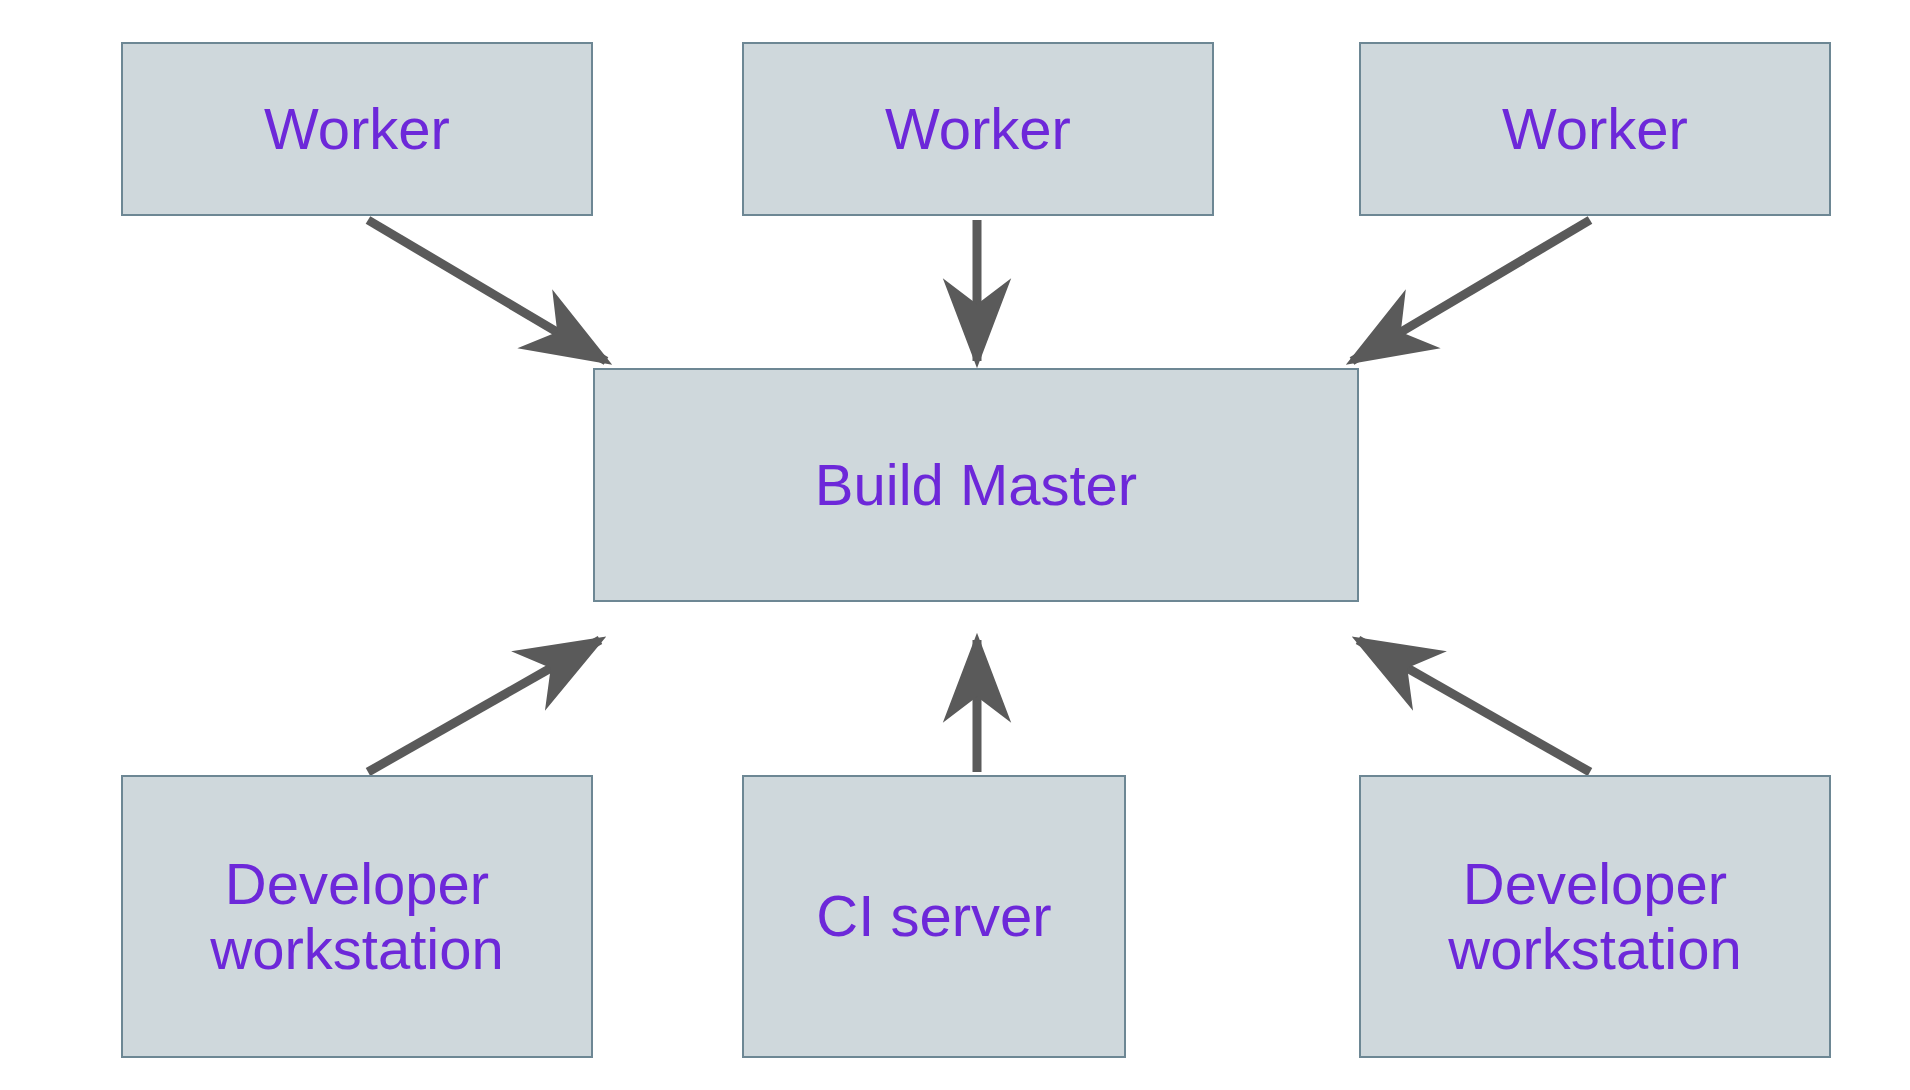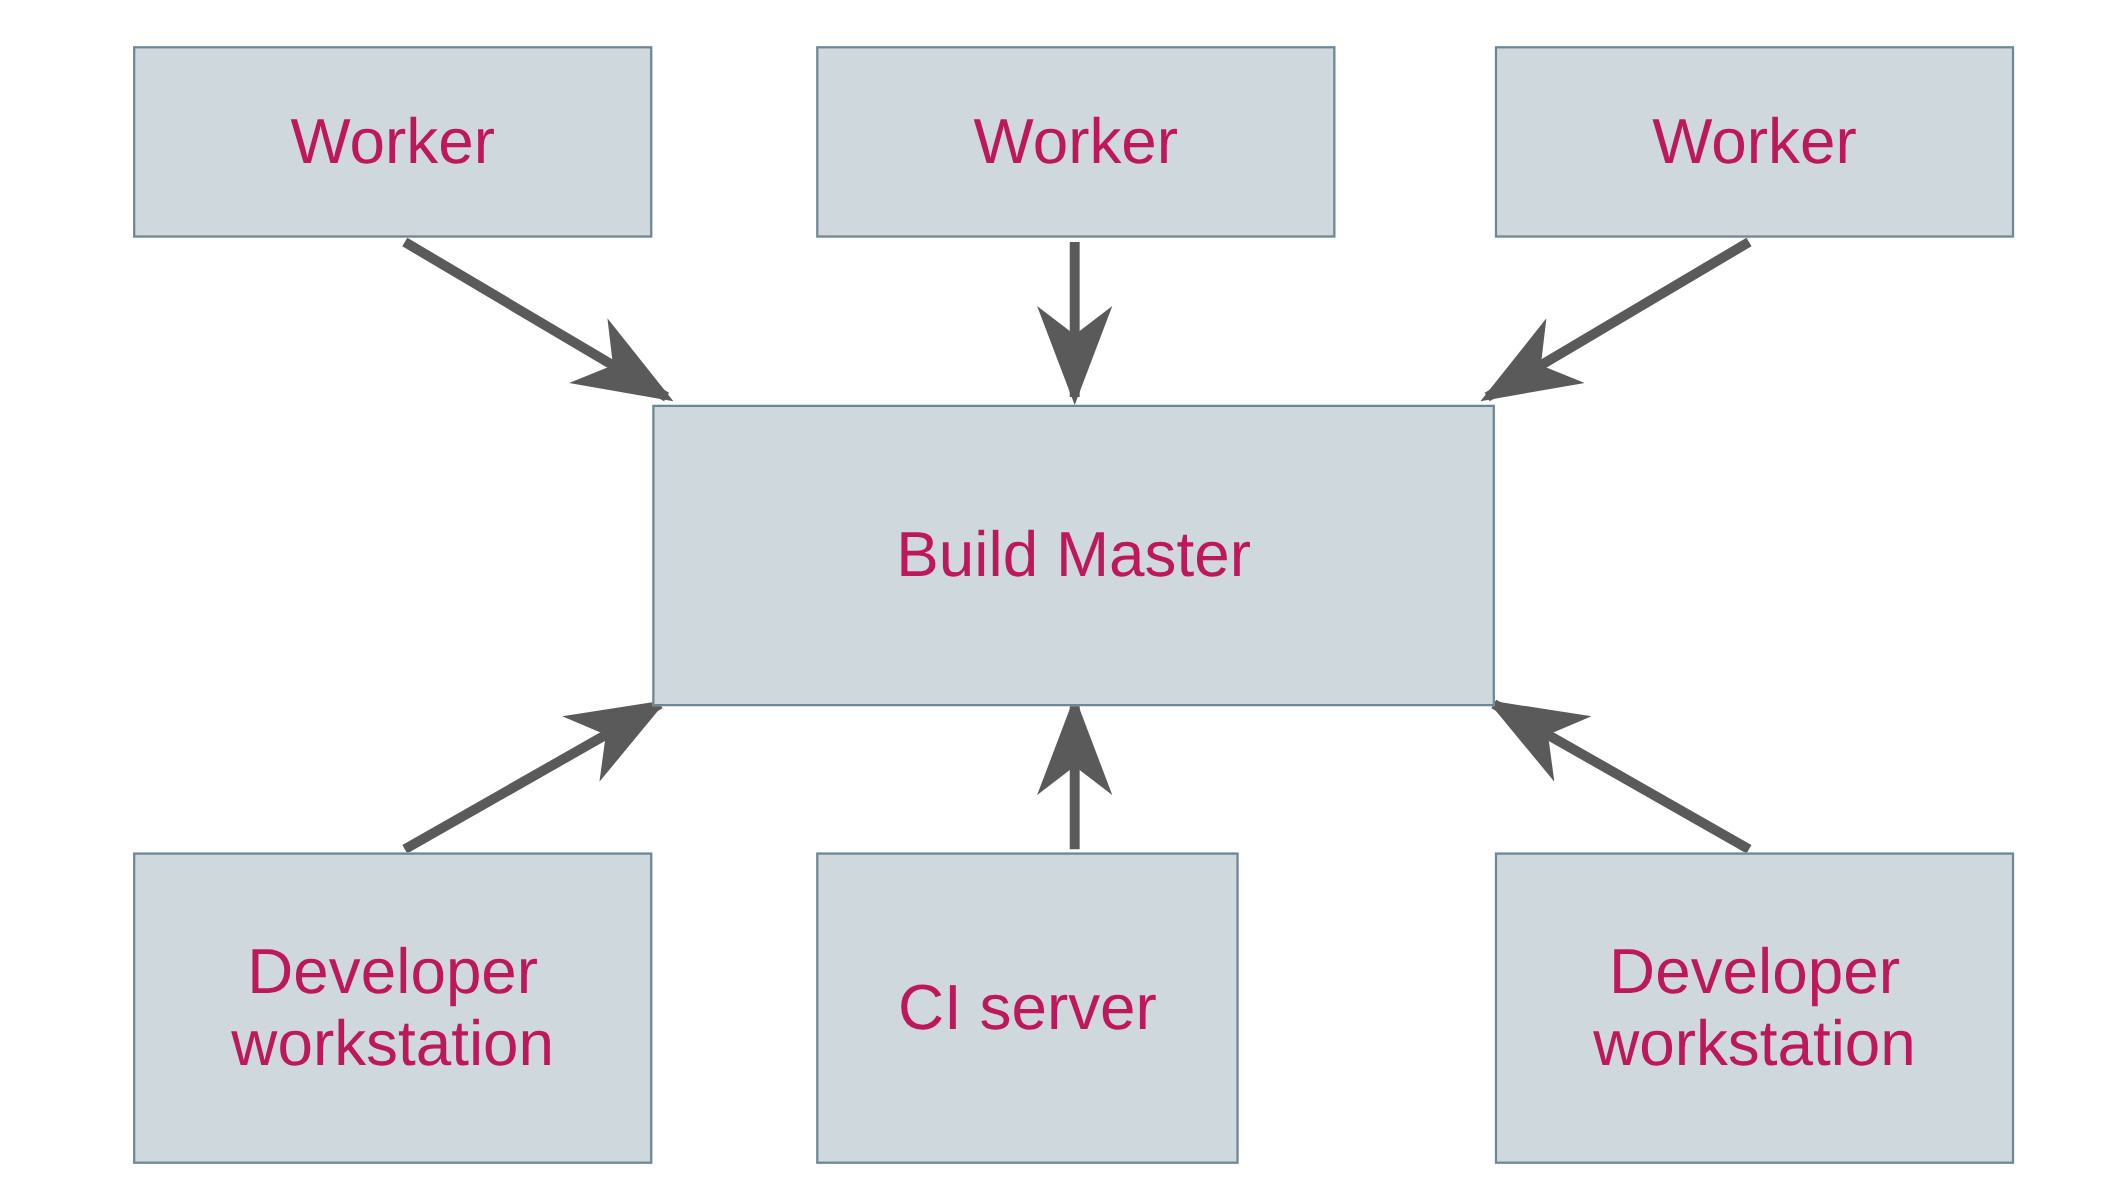--- a/index.html
+++ b/index.html
@@ -29,34 +29,34 @@
   }
   .node {
     position: absolute;
     box-sizing: border-box;
     background: #cfd8dc;
     border: 2px solid #6d8794;
     display: flex;
     align-items: center;
     justify-content: center;
     text-align: center;
-    color: #be185d;
+    color: #6d28d9;
     line-height: 1.12;
     white-space: pre-line;
   }
   .node-label {
     display: block;
     padding: 0 6px;
   }
   
   #node-worker-1 { left: 121px;  top: 42px;  width: 472px; height: 174px; font-size: 58px; }
   #node-worker-2 { left: 742px;  top: 42px;  width: 472px; height: 174px; font-size: 58px; }
   #node-worker-3 { left: 1359px; top: 42px;  width: 472px; height: 174px; font-size: 58px; }
   
-  #node-build-master { left: 593px; top: 368px; width: 766px; height: 274px; font-size: 58px; }
+  #node-build-master { left: 593px; top: 368px; width: 766px; height: 234px; font-size: 58px; }
   
   #node-dev-ws-1 { left: 121px;  top: 775px; width: 472px; height: 283px; font-size: 58px; }
   #node-ci-server { left: 742px;  top: 775px; width: 384px; height: 283px; font-size: 58px; }
   #node-dev-ws-2 { left: 1359px; top: 775px; width: 472px; height: 283px; font-size: 58px; }
 </style>
 </head>
 <body>
 
 <div id="diagram">
 

